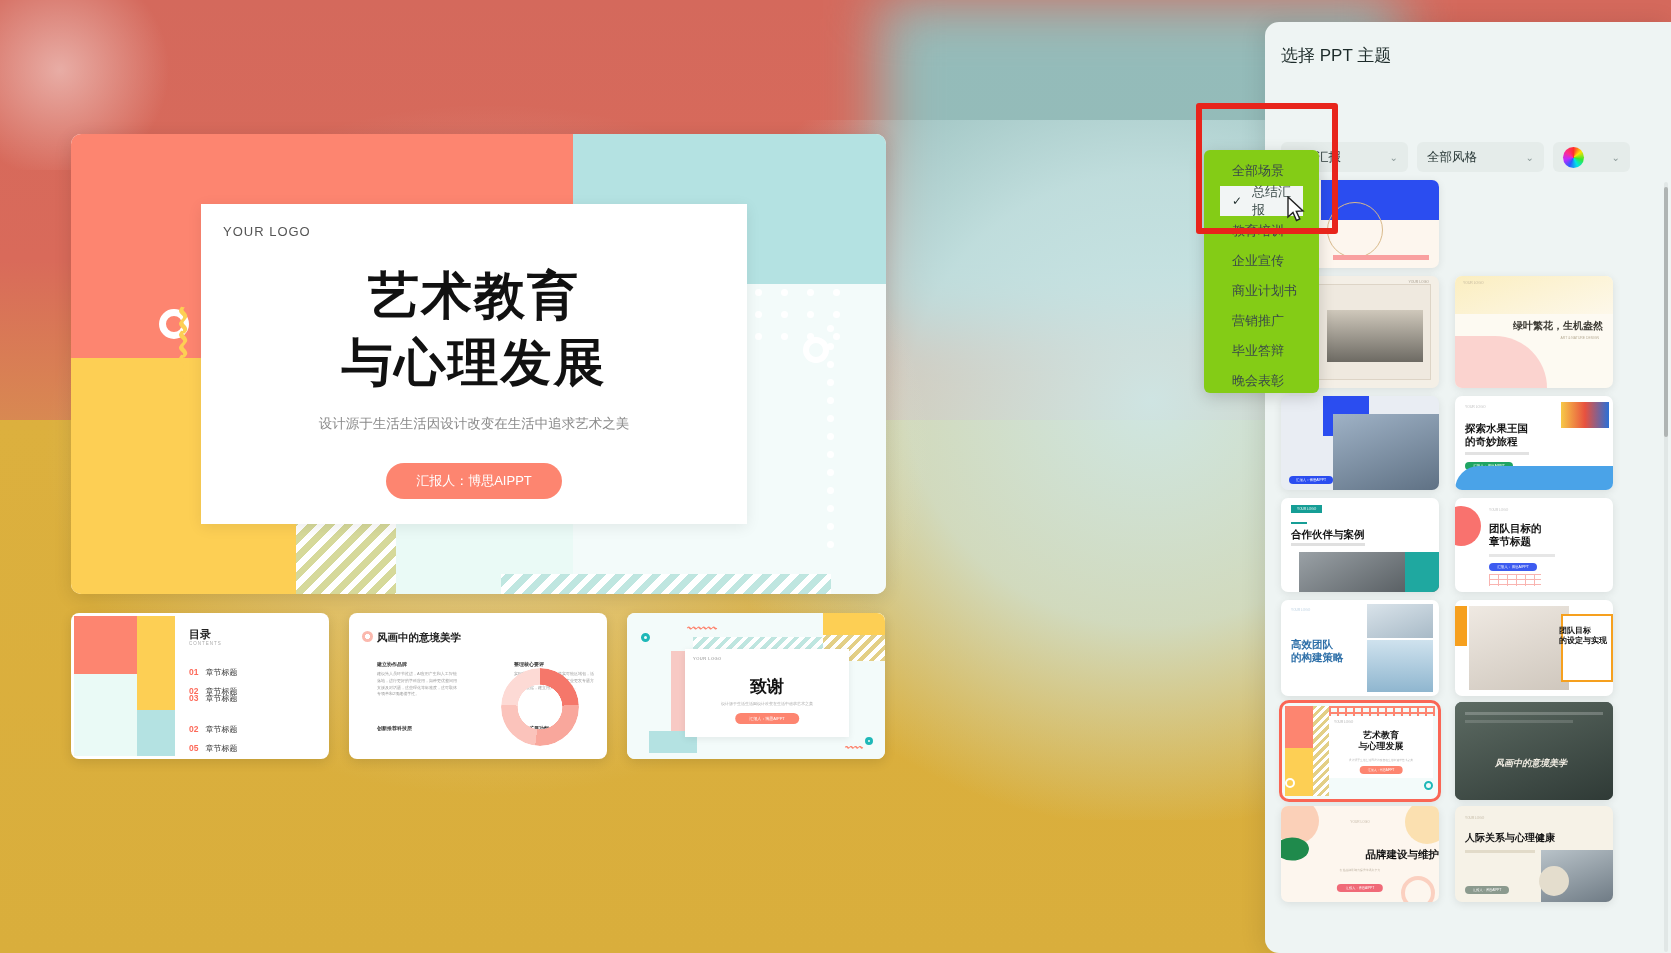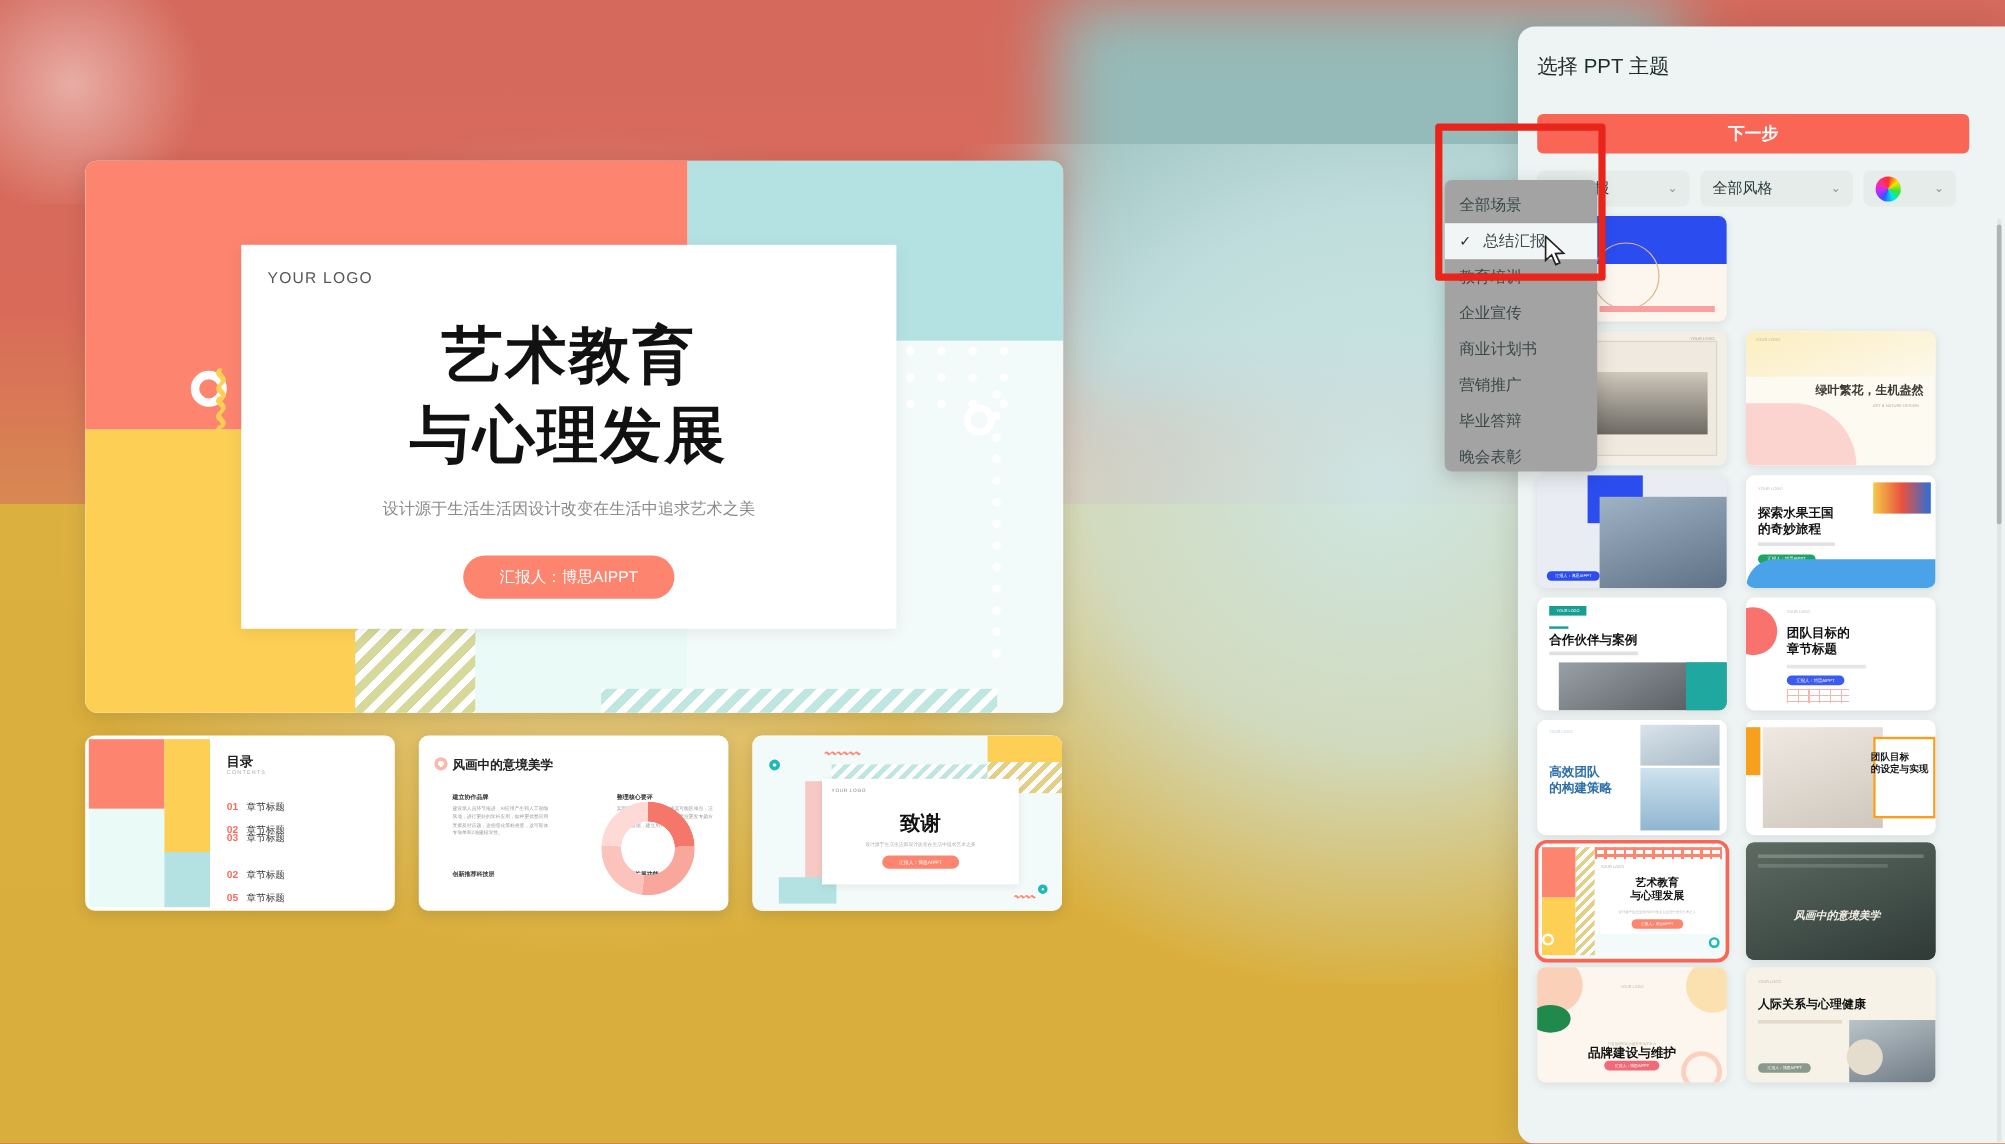--- a/index.html
+++ b/index.html
@@ -138,23 +138,23 @@
     position: absolute; width: 158px; background: #fff; border-radius: 7px;
     overflow: hidden; box-shadow: 0 2px 8px rgba(0,0,0,.09);
   }
   .card.col-l { left: 0; }
   .card.col-r { left: 174px; }
   .card.selected { outline: 3px solid #fa6655; outline-offset: -1px; border-radius: 8px; }
   .ct { position: absolute; font-weight: bold; color: #181818; line-height: 1.22; }
 
   
   #dropdown {
-    position: absolute; left: 1204px; top: 150px; width: 127px; height: 243px;
-    background: #a3a3a3; border-radius: 6px; box-shadow: 0 4px 16px rgba(0,0,0,.17);
-    padding: 6px 0; z-index: 40;
+    position: absolute; left: 1204px; top: 150px; width: 115px; height: 243px;
+    background: #84cc16; border-radius: 6px; box-shadow: 0 4px 16px rgba(0,0,0,.17);
+    padding: 6px 16px; z-index: 40;
   }
   .dd-item { height: 30px; display: flex; align-items: center; padding-left: 12px;
              font-size: 13px; color: #3b4a49; position: relative; cursor: pointer; }
   .dd-item.checked { background: #f2f5f5; }
   .dd-check { position: absolute; left: 12px; font-size: 12px; color: #1d2b2a; }
   .dd-item.checked .dd-label { padding-left: 20px; }
 
   #red-box { position: absolute; left: 1196px; top: 103px; width: 142px; height: 131px;
              border: 6px solid #e8241b; border-radius: 3px; z-index: 50; pointer-events: none; }
   #cursor { position: absolute; left: 1286px; top: 196px; z-index: 60; }
@@ -317,21 +317,20 @@
   <div class="t3-card">
     <div class="t3-logo">YOUR LOGO</div>
     <div class="t3-title">致谢</div>
     <div class="t3-sub">设计源于生活生活因设计改变在生活中追求艺术之美</div>
     <div class="t3-btn">汇报人：博思AIPPT</div>
   </div>
 </div>
 
 <div id="panel">
   <div id="panel-title">选择 PPT 主题</div>
-  <button id="next-btn">下一步</button>
 
   <div class="filters">
     <div class="sel" id="sel-scene">
       <span>总结汇报</span>
       <span class="chev">⌄</span>
     </div>
     <div class="sel" id="sel-style">
       <span>全部风格</span>
       <span class="chev">⌄</span>
     </div>
@@ -437,21 +436,21 @@
         </div>
       </div>
       <div class="card col-l" style="top: 626px; height: 96px; background: rgb(253, 246, 238);">
         <div style="position:absolute;left:-8px;top:-8px;width:46px;height:46px;border-radius:50%;background:#fbd0b8"></div>
         <div style="position:absolute;left:-6px;top:26px;width:34px;height:34px;border-radius:50%;background:#1f8a4c;clip-path:ellipse(50% 34% at 50% 50%)"></div>
         <div style="position:absolute;right:-10px;top:-6px;width:44px;height:44px;border-radius:50%;background:#fbe0b0"></div>
         <div style="position:absolute;right:4px;bottom:-8px;width:34px;height:34px;border-radius:50%;border:4px solid #fbd0c0"></div>
         <div style="position:absolute;left:0;right:0;top:14px;text-align:center;font-size:3.2px;color:#c6b9a8">YOUR LOGO</div>
         <div style="position:absolute;left:0;right:0;top:62px;text-align:center;font-size:2.9px;color:#bdb2a2">打造品牌影响力提升市场竞争力</div>
         <div style="position:absolute;left:50%;transform:translateX(-50%);bottom:10px;font-size:3.2px;color:#fff;background:#f06a78;padding:2px 9px;border-radius:6px">汇报人：博思AIPPT</div>
-        <div class="ct" style="left: 0px; right: 0px; top: 42px; text-align: center; font-size: 10.5px; color: rgb(18, 18, 18); margin-top: 24px;">
+        <div class="ct" style="left: 0px; right: 0px; top: 42px; text-align: right; font-size: 10.5px; color: rgb(18, 18, 18);">
           <div>品牌建设与维护</div>
         </div>
       </div>
       <div class="card col-r" style="top: 626px; height: 96px; background: rgb(246, 242, 231);">
         <div style="position:absolute;left:10px;top:10px;font-size:3.2px;color:#c1b7a3">YOUR LOGO</div>
         <div style="position:absolute;left:10px;top:44px;width:70px;height:3px;background:#e2dbc9"></div>
         <div style="position:absolute;left:10px;bottom:8px;font-size:3.2px;color:#fff;background:#8b9a8e;padding:2px 8px;border-radius:5px">汇报人：博思AIPPT</div>
         <div style="position:absolute;right:0;bottom:0;width:72px;height:52px;background:linear-gradient(160deg,#b9c3c9,#6f7b85)"></div>
         <div style="position:absolute;right:44px;bottom:6px;width:30px;height:30px;border-radius:50%;background:#e4ddcd"></div>
         <div class="ct" style="left: 10px; top: 26px; font-size: 10px; color: rgb(17, 17, 17);">

